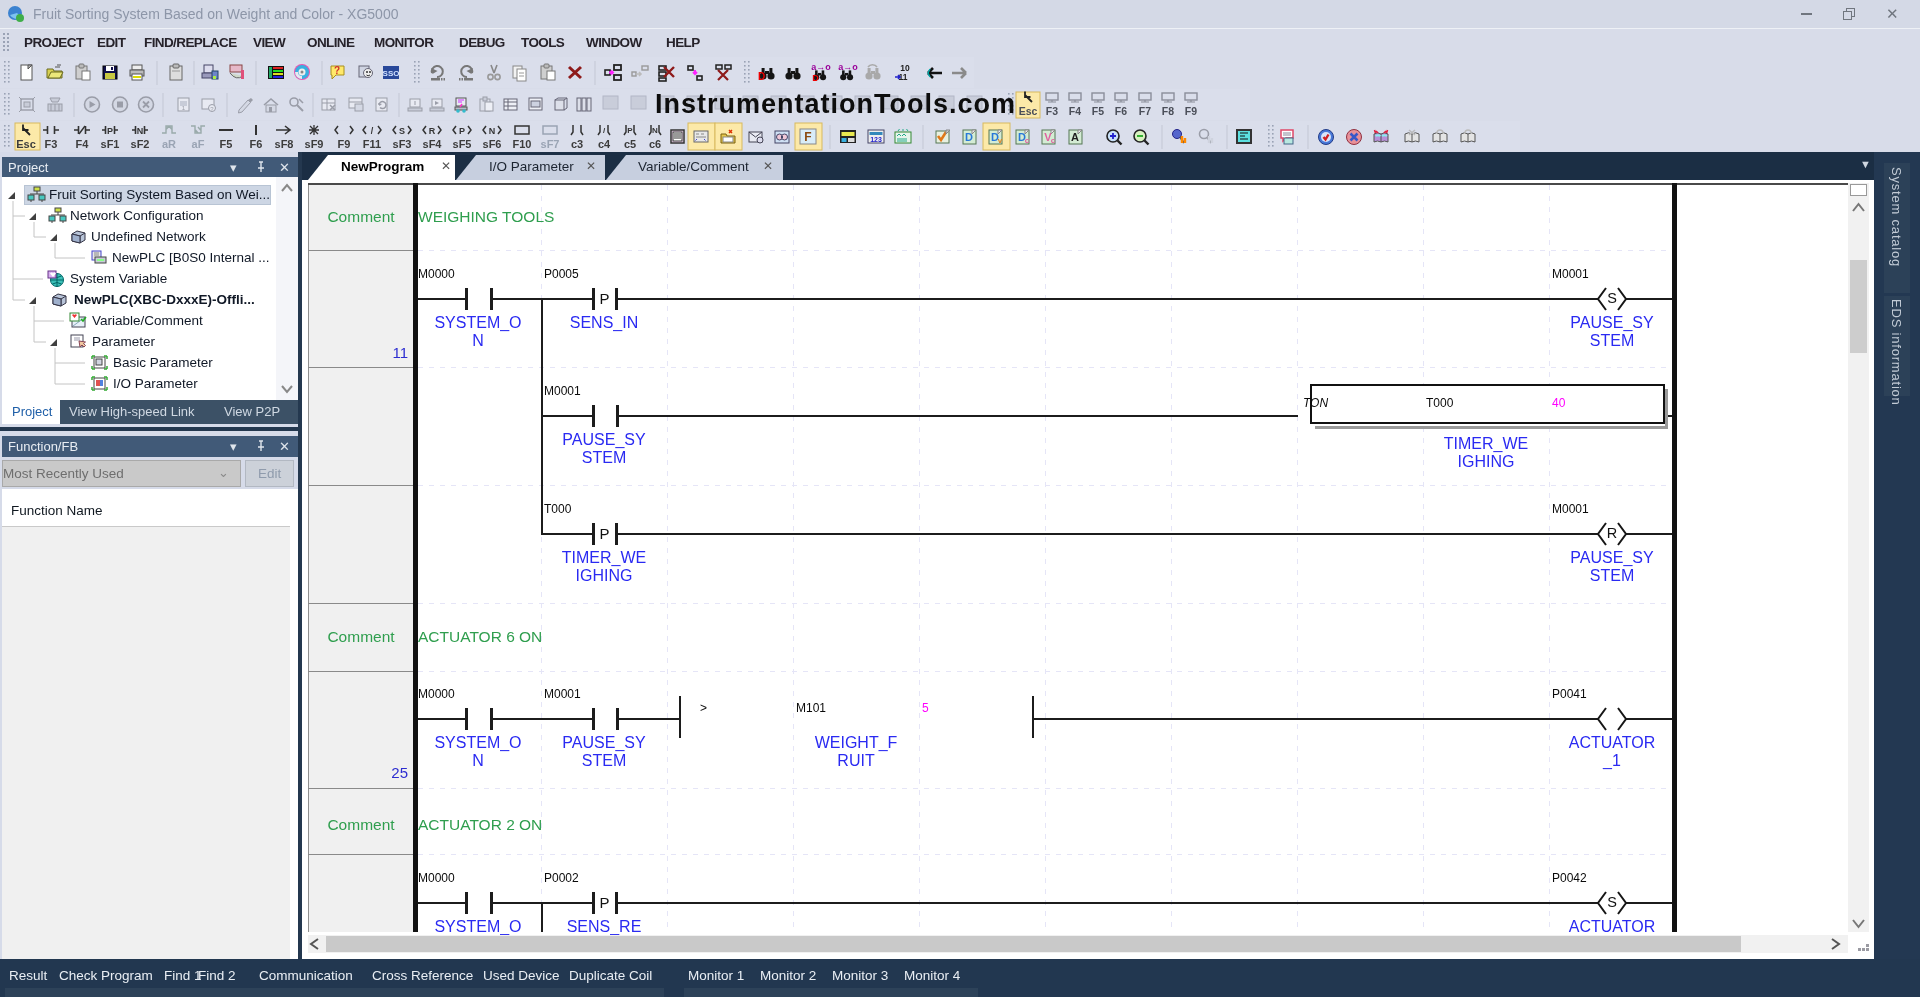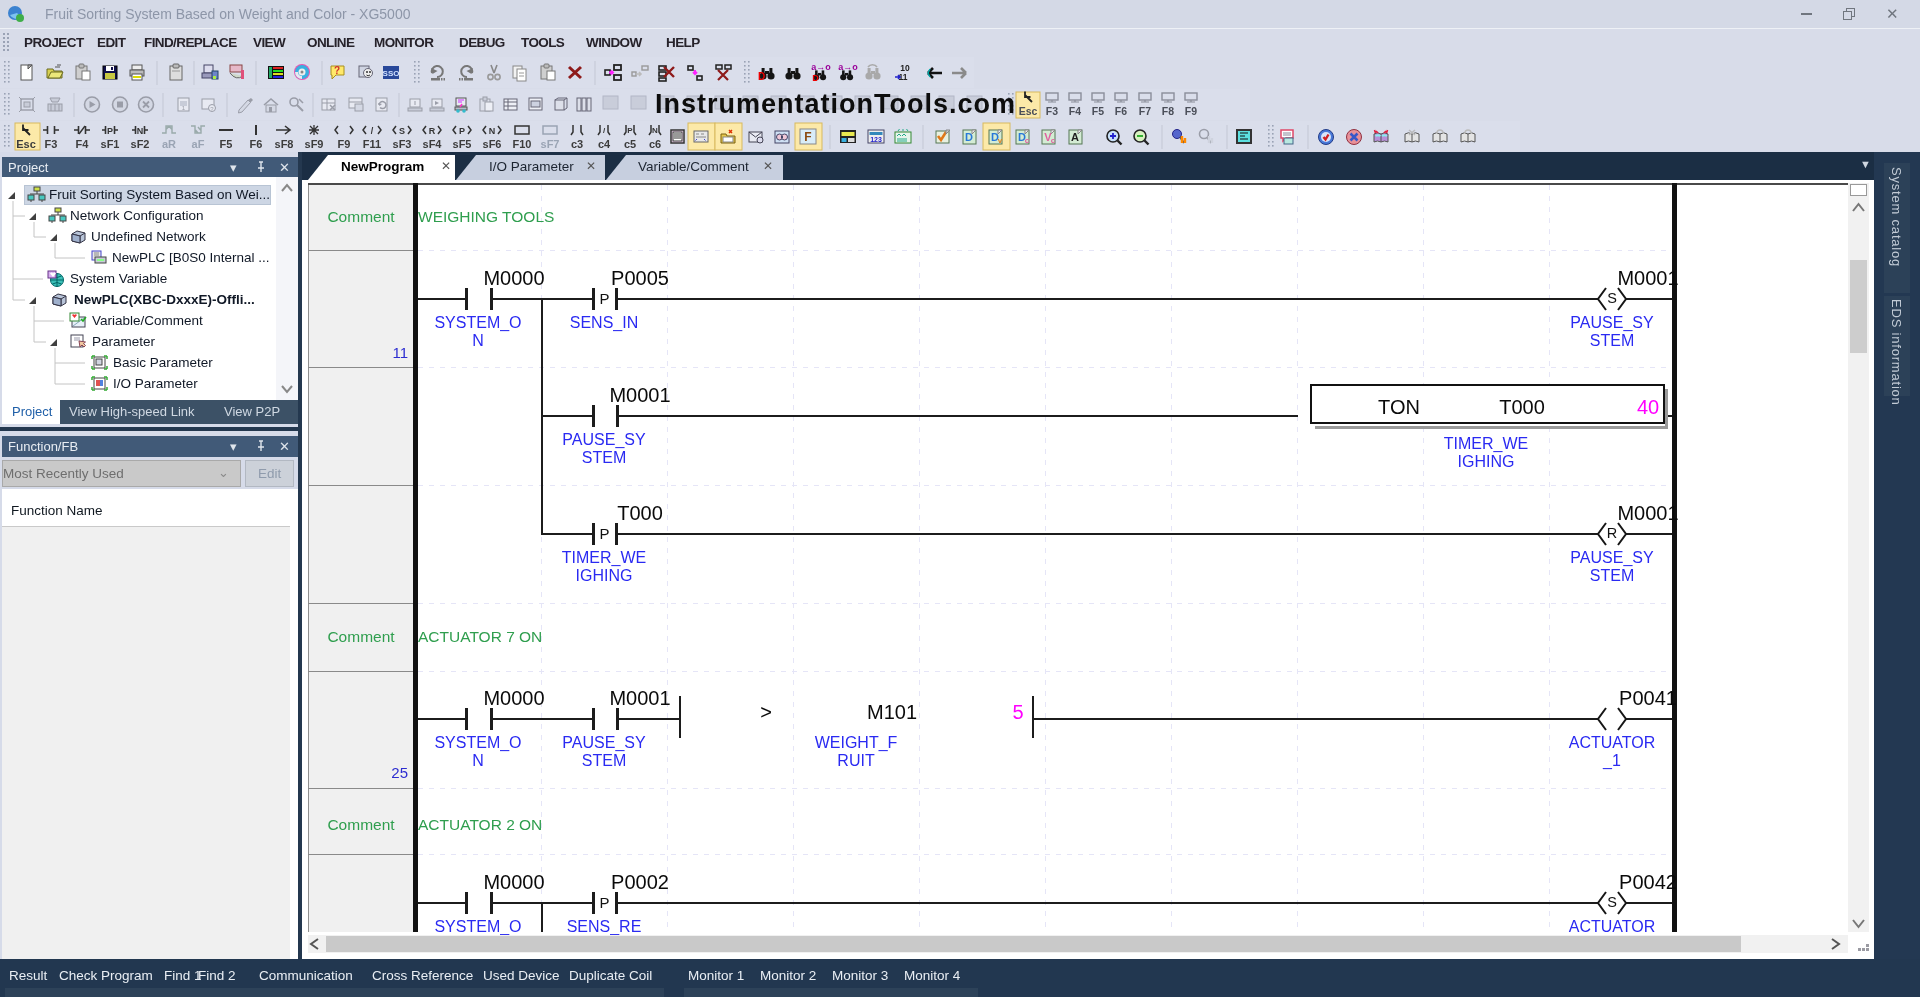--- a/index.html
+++ b/index.html
@@ -1,36 +1,36 @@
 <!DOCTYPE html>
 <html><head>
 <meta charset="utf-8">
 <style>
   * { margin:0; padding:0; box-sizing:border-box; }
   html,body { width:1920px; height:997px; overflow:hidden; font-family:"Liberation Sans", sans-serif; }
   body { position:relative; background:#d8dce9; }
   .abs { position:absolute; }
   .hl { position:absolute; background:#1c1c1c; height:2px; }
   .vl { position:absolute; background:#1c1c1c; width:2px; }
-  .dev { position:absolute; color:#0a0a0a; font-size:20px; text-align:center; white-space:pre;margin-left:36px; }
+  .dev { position:absolute; color:#0a0a0a; font-size:12px; text-align:left; white-space:pre; }
   .sym { position:absolute; color:#2a2af2; font-size:16px; line-height:18px; text-align:center; white-space:pre; }
   .grn { color:#2f9e4e; font-size:15.5px; }
   .vgrid { position:absolute; width:1px; background-image:repeating-linear-gradient(to bottom,#e5e5f7 0 5px, transparent 5px 11px); }
   .hgrid { position:absolute; height:1px; background-image:repeating-linear-gradient(to right,#e5e5f7 0 5px, transparent 5px 11px); }
 </style>
 </head>
 <body>
 
 <div class="abs" style="left:0;top:0;width:1920px;height:28px;background:#d4d9e6;"></div>
 <svg class="abs" style="left:7px;top:5px" width="18" height="18" viewBox="0 0 18 18">
   <circle cx="8" cy="8" r="7" fill="#3b82d0"></circle>
   <path d="M3 10 A7 7 0 0 0 14 12 L10 8 Z" fill="#7ec3ef"></path>
   <circle cx="13" cy="13" r="4" fill="#3fae49"></circle>
 </svg>
-<div class="abs" style="left:33px;top:6px;font-size:14px;color:#8d96a8;margin-left:12px;">Fruit Sorting System Based on Weight and Color - XG5000</div>
+<div class="abs" style="left:33px;top:6px;font-size:14px;color:#8d96a8;">Fruit Sorting System Based on Weight and Color - XG5000</div>
 <div class="abs" style="left:1801px;top:13px;width:11px;height:2px;background:#70767f;"></div>
 <div class="abs" style="left:1846px;top:8px;width:9px;height:9px;border:1.5px solid #70767f;background:#d4d9e6;"></div>
 <div class="abs" style="left:1843px;top:11px;width:9px;height:9px;border:1.5px solid #70767f;background:#d4d9e6;"></div>
 <div class="abs" style="left:1886px;top:5px;font-size:15px;color:#70767f;">✕</div>
 
 <div class="abs" style="left:0;top:28px;width:1920px;height:29px;background:#d8dce9;border-top:1px solid #eef1f6;"></div>
 <div class="abs" style="left:2px;top:32px;width:9px;height:21px;background-image:radial-gradient(#9aa2b5 1px, transparent 1.2px);background-size:4px 4px;"></div>
 <div class="abs" style="top:35px;left:0;width:1920px;height:16px;font-size:13.5px;font-weight:700;color:#26222a;letter-spacing:-0.6px;">
   <span class="abs" style="left:24px">PROJECT</span>
   <span class="abs" style="left:97px">EDIT</span>
@@ -948,21 +948,21 @@
     <div class="vl" style="left:290px;top:712px;height:22px;width:2.5px;"></div>
     <div class="vl" style="left:313px;top:712px;height:22px;width:2.5px;"></div>
     <div class="vl" style="left:377px;top:516px;height:42px;"></div>
     <div class="vl" style="left:730px;top:516px;height:42px;"></div>
     <div class="abs" style="left:294px;top:110px;width:17px;height:18px;background:#fff;color:#111;font-size:15px;text-align:center;">P</div>
     <div class="abs" style="left:294px;top:345px;width:17px;height:18px;background:#fff;color:#111;font-size:15px;text-align:center;">P</div>
     <div class="abs" style="left:294px;top:714px;width:17px;height:18px;background:#fff;color:#111;font-size:15px;text-align:center;">P</div>
     <div class="abs" style="left:1013px;top:246px;width:353px;height:3px;background:#9a9a9a;"></div>
     <div class="abs" style="left:1363px;top:209px;width:3px;height:40px;background:#9a9a9a;"></div>
     <div class="abs" style="left:1008px;top:204px;width:355px;height:40px;background:#fff;border:2px solid #111;"></div>
-    <div class="dev" style="left:1001px;top:216px;width:120px;">TON</div>
+    <div class="dev" style="left:1001px;top:216px;width:120px;font-style:italic;">TON</div>
     <div class="dev" style="left:1124px;top:216px;width:120px;">T000</div>
     <div class="dev" style="left:1250px;top:216px;width:120px;color:#ff00ff;">40</div>
     <svg class="abs" style="left:0;top:0" width="1572" height="779">
       <path d="M1304 108 L1296 119 L1304 130" fill="none" stroke="#161616" stroke-width="2"></path>
       <path d="M1316 108 L1324 119 L1316 130" fill="none" stroke="#161616" stroke-width="2"></path>
       <path d="M1304 343 L1296 354 L1304 365" fill="none" stroke="#161616" stroke-width="2"></path>
       <path d="M1316 343 L1324 354 L1316 365" fill="none" stroke="#161616" stroke-width="2"></path>
       <path d="M1304 528 L1296 539 L1304 550" fill="none" stroke="#161616" stroke-width="2"></path>
       <path d="M1316 528 L1324 539 L1316 550" fill="none" stroke="#161616" stroke-width="2"></path>
       <path d="M1304 712 L1296 723 L1304 734" fill="none" stroke="#161616" stroke-width="2"></path>
@@ -970,21 +970,21 @@
     </svg>
     <div class="abs" style="left:1303px;top:110px;width:14px;text-align:center;color:#111;font-size:14.5px;">S</div>
     <div class="abs" style="left:1303px;top:345px;width:14px;text-align:center;color:#111;font-size:14.5px;">R</div>
     <div class="abs" style="left:1303px;top:714px;width:14px;text-align:center;color:#111;font-size:14.5px;">S</div>
     <div class="abs grn" style="left:20px;top:28px;width:78px;text-align:center;">Comment</div>
     <div class="abs grn" style="left:20px;top:448px;width:78px;text-align:center;">Comment</div>
     <div class="abs grn" style="left:20px;top:636px;width:78px;text-align:center;">Comment</div>
     <div class="abs" style="left:60px;top:164px;width:46px;text-align:right;color:#2d2dd0;font-size:15px;">11</div>
     <div class="abs" style="left:60px;top:584px;width:46px;text-align:right;color:#2d2dd0;font-size:15px;">25</div>
     <div class="abs grn" style="left:116px;top:28px;">WEIGHING TOOLS</div>
-    <div class="abs grn" style="left:116px;top:448px;">ACTUATOR 7 ON</div>
+    <div class="abs grn" style="left:116px;top:448px;">ACTUATOR 6 ON</div>
     <div class="abs grn" style="left:116px;top:636px;">ACTUATOR 2 ON</div>
     <div class="dev" style="left:116px;top:87px;width:120px;">M0000</div>
     <div class="dev" style="left:242px;top:87px;width:120px;">P0005</div>
     <div class="dev" style="left:1250px;top:87px;width:120px;">M0001</div>
     <div class="dev" style="left:242px;top:204px;width:120px;">M0001</div>
     <div class="dev" style="left:242px;top:322px;width:120px;">T000</div>
     <div class="dev" style="left:1250px;top:322px;width:120px;">M0001</div>
     <div class="dev" style="left:116px;top:507px;width:120px;">M0000</div>
     <div class="dev" style="left:242px;top:507px;width:120px;">M0001</div>
     <div class="dev" style="left:1250px;top:507px;width:120px;">P0041</div>

